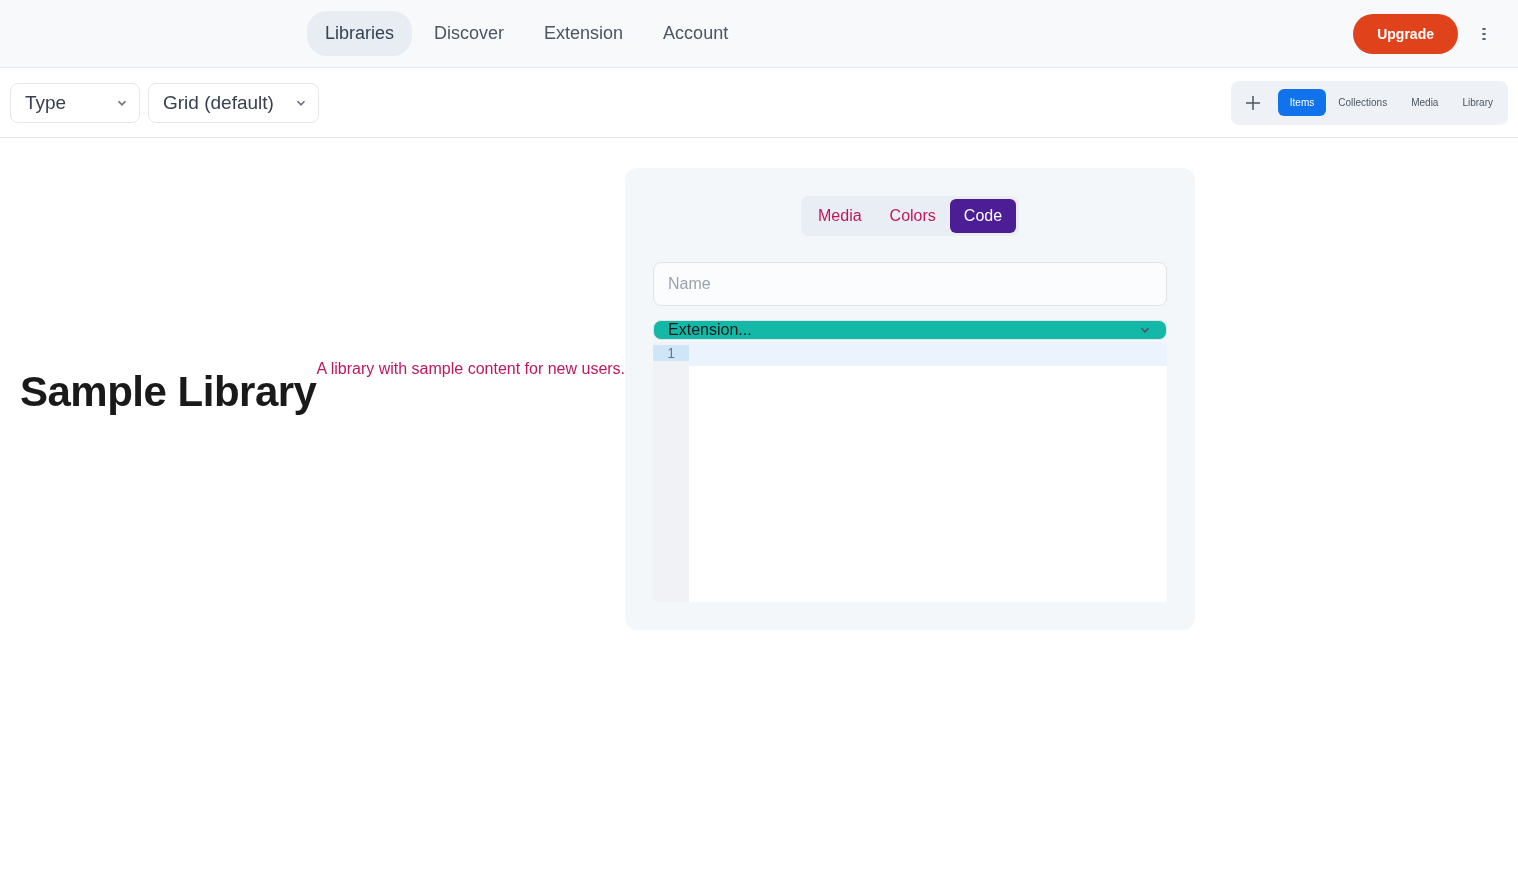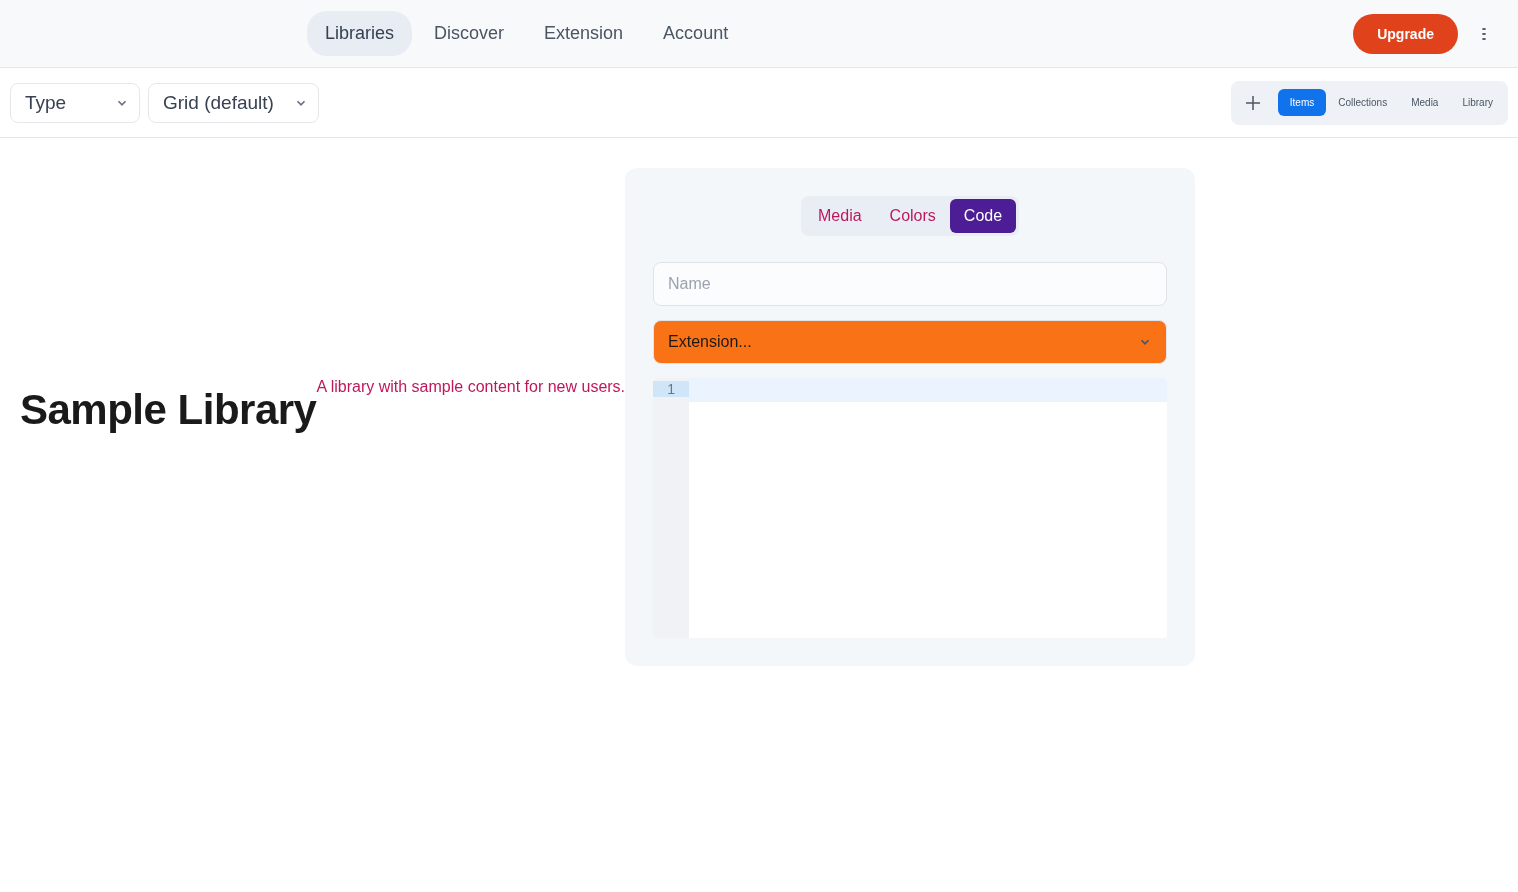--- a/index.html
+++ b/index.html
@@ -224,27 +224,27 @@
     }
     .text-input::placeholder {
       color: #9ca3af;
     }
     
     .select-wrap {
       display: flex;
       align-items: center;
       justify-content: space-between;
       width: 100%;
-      padding: 12px 14px;
+      padding: 0 14px;
       border: 1px solid #e0e4e9;
       border-radius: 8px;
       font-size: 16px;
-      background: #f97316;
+      background: #14b8a6;
       color: #1a1a1a;
-      margin-bottom: 14px;
+      margin-bottom: 2px;
       cursor: pointer;
     }
     
     .code-editor {
       display: flex;
       width: 100%;
       height: 260px;
       border-radius: 4px;
       overflow: hidden;
       background: #ffffff;

